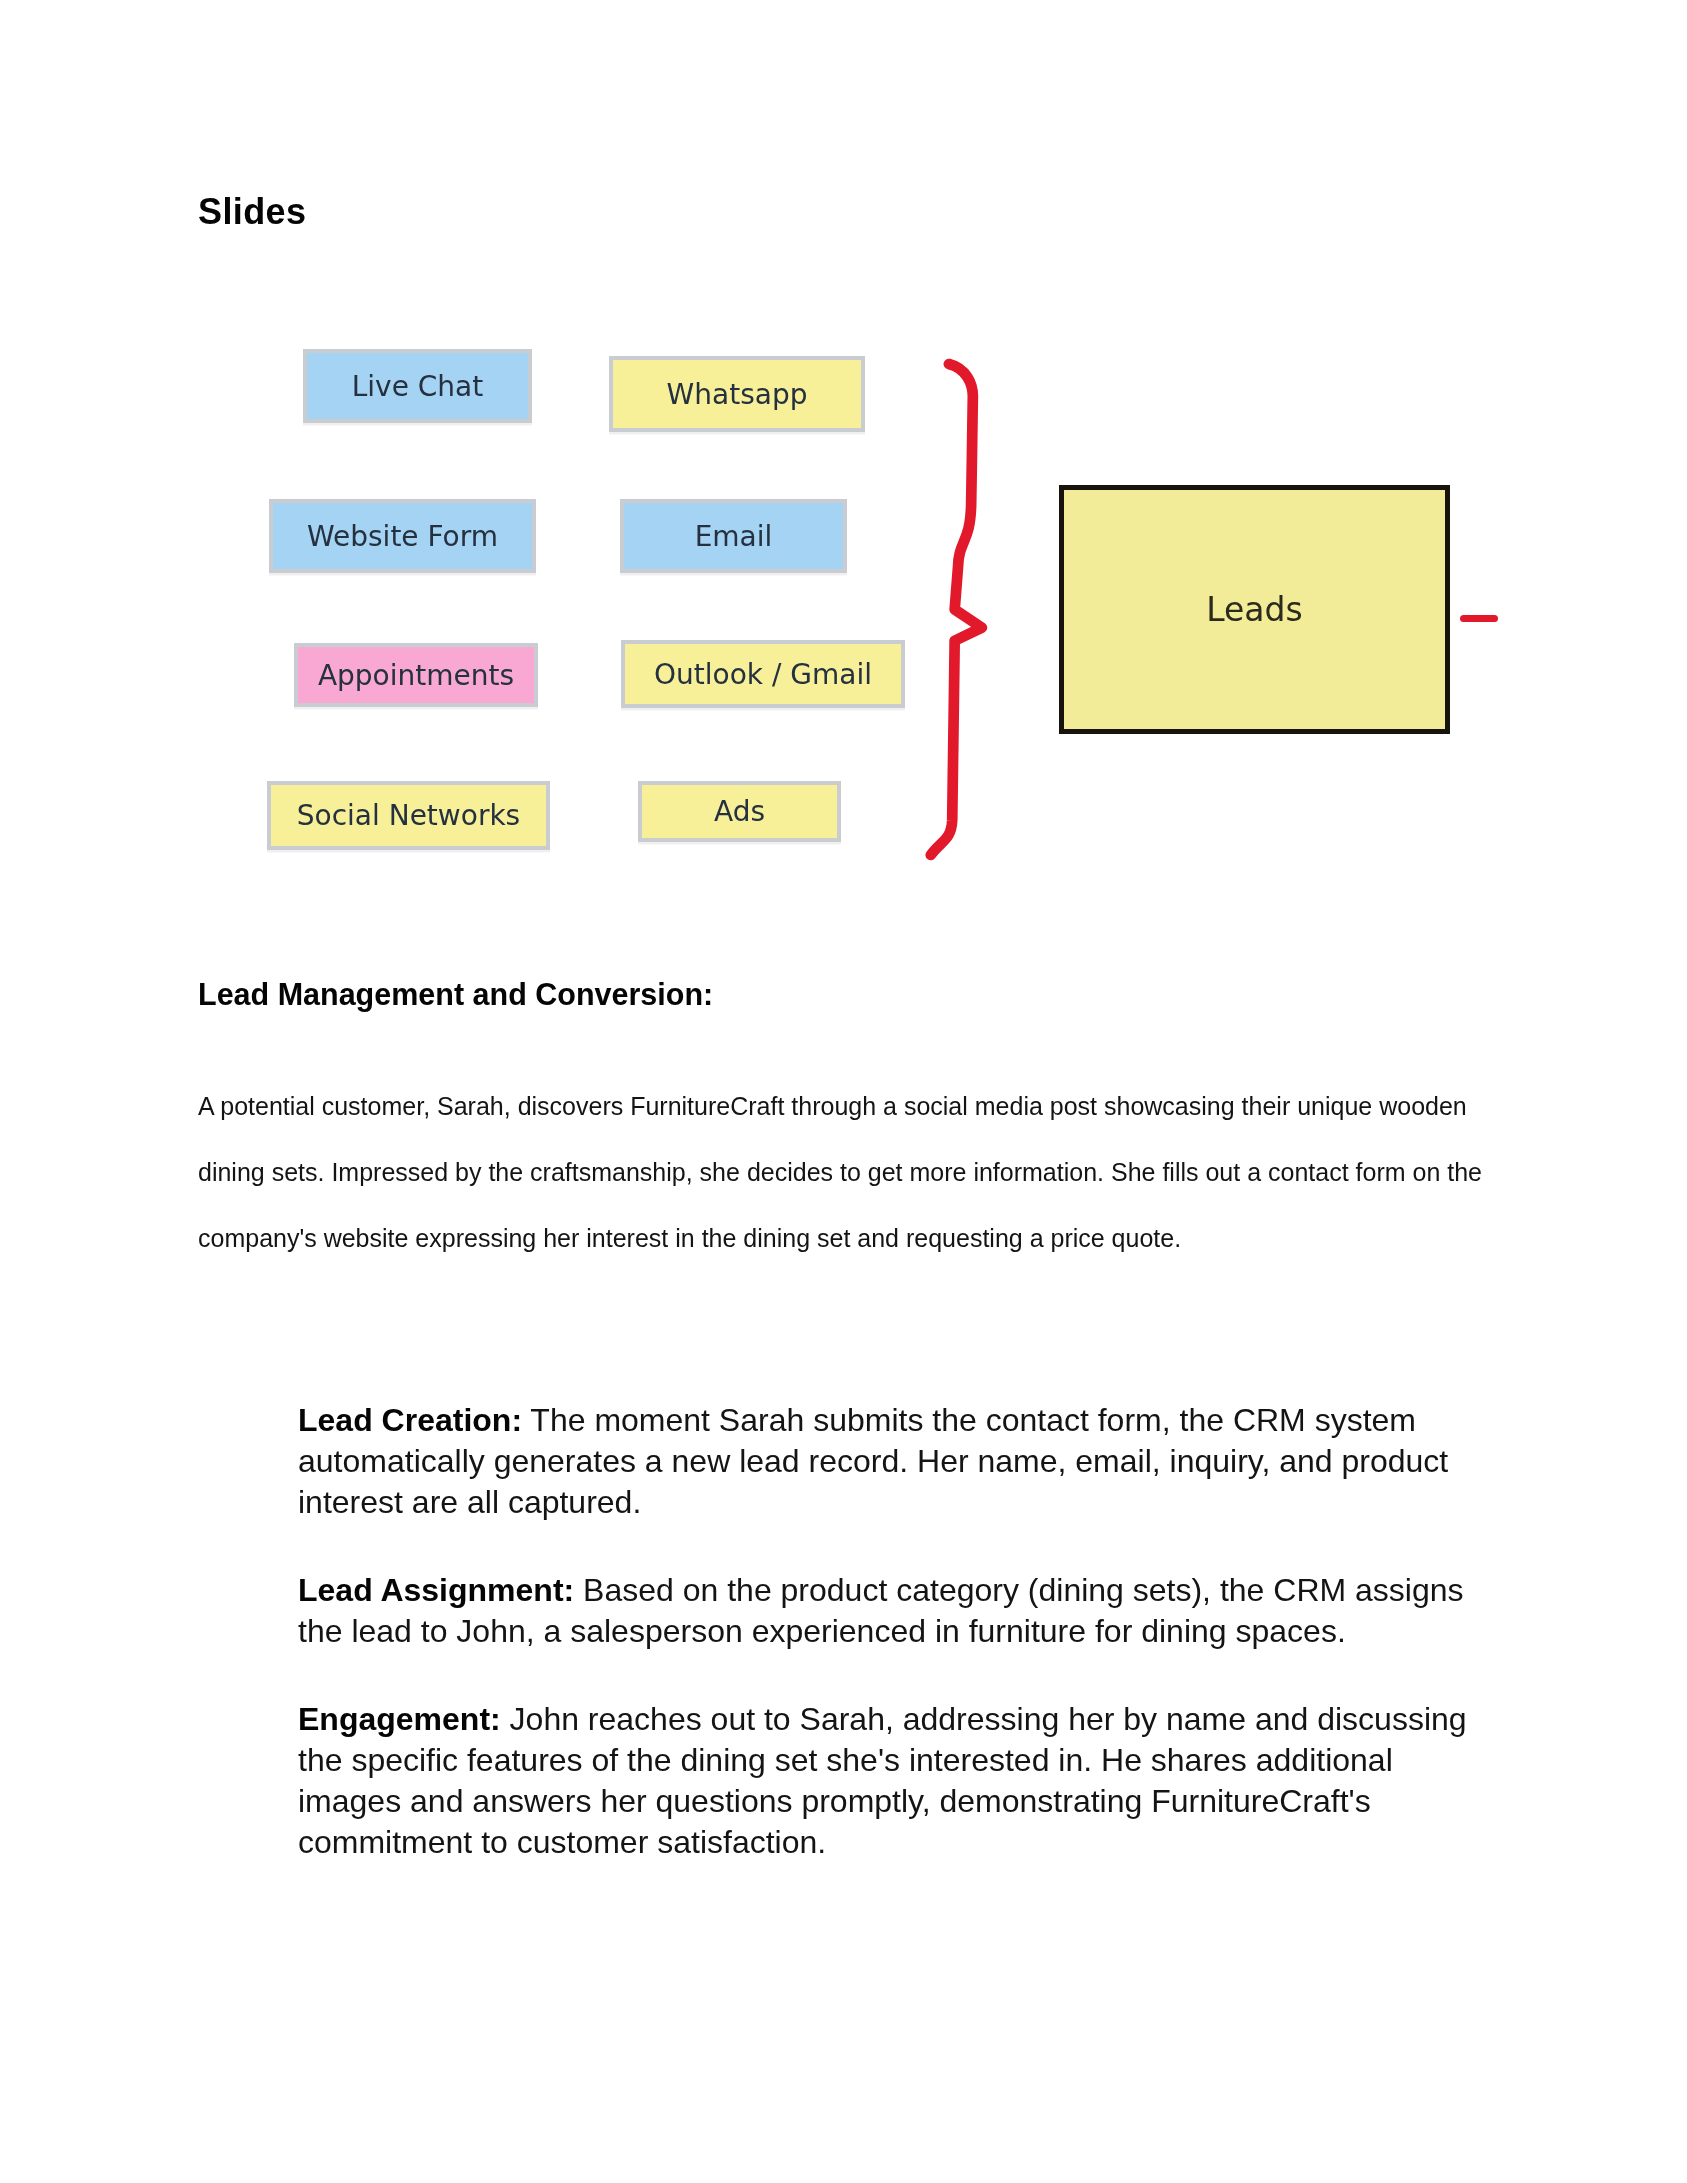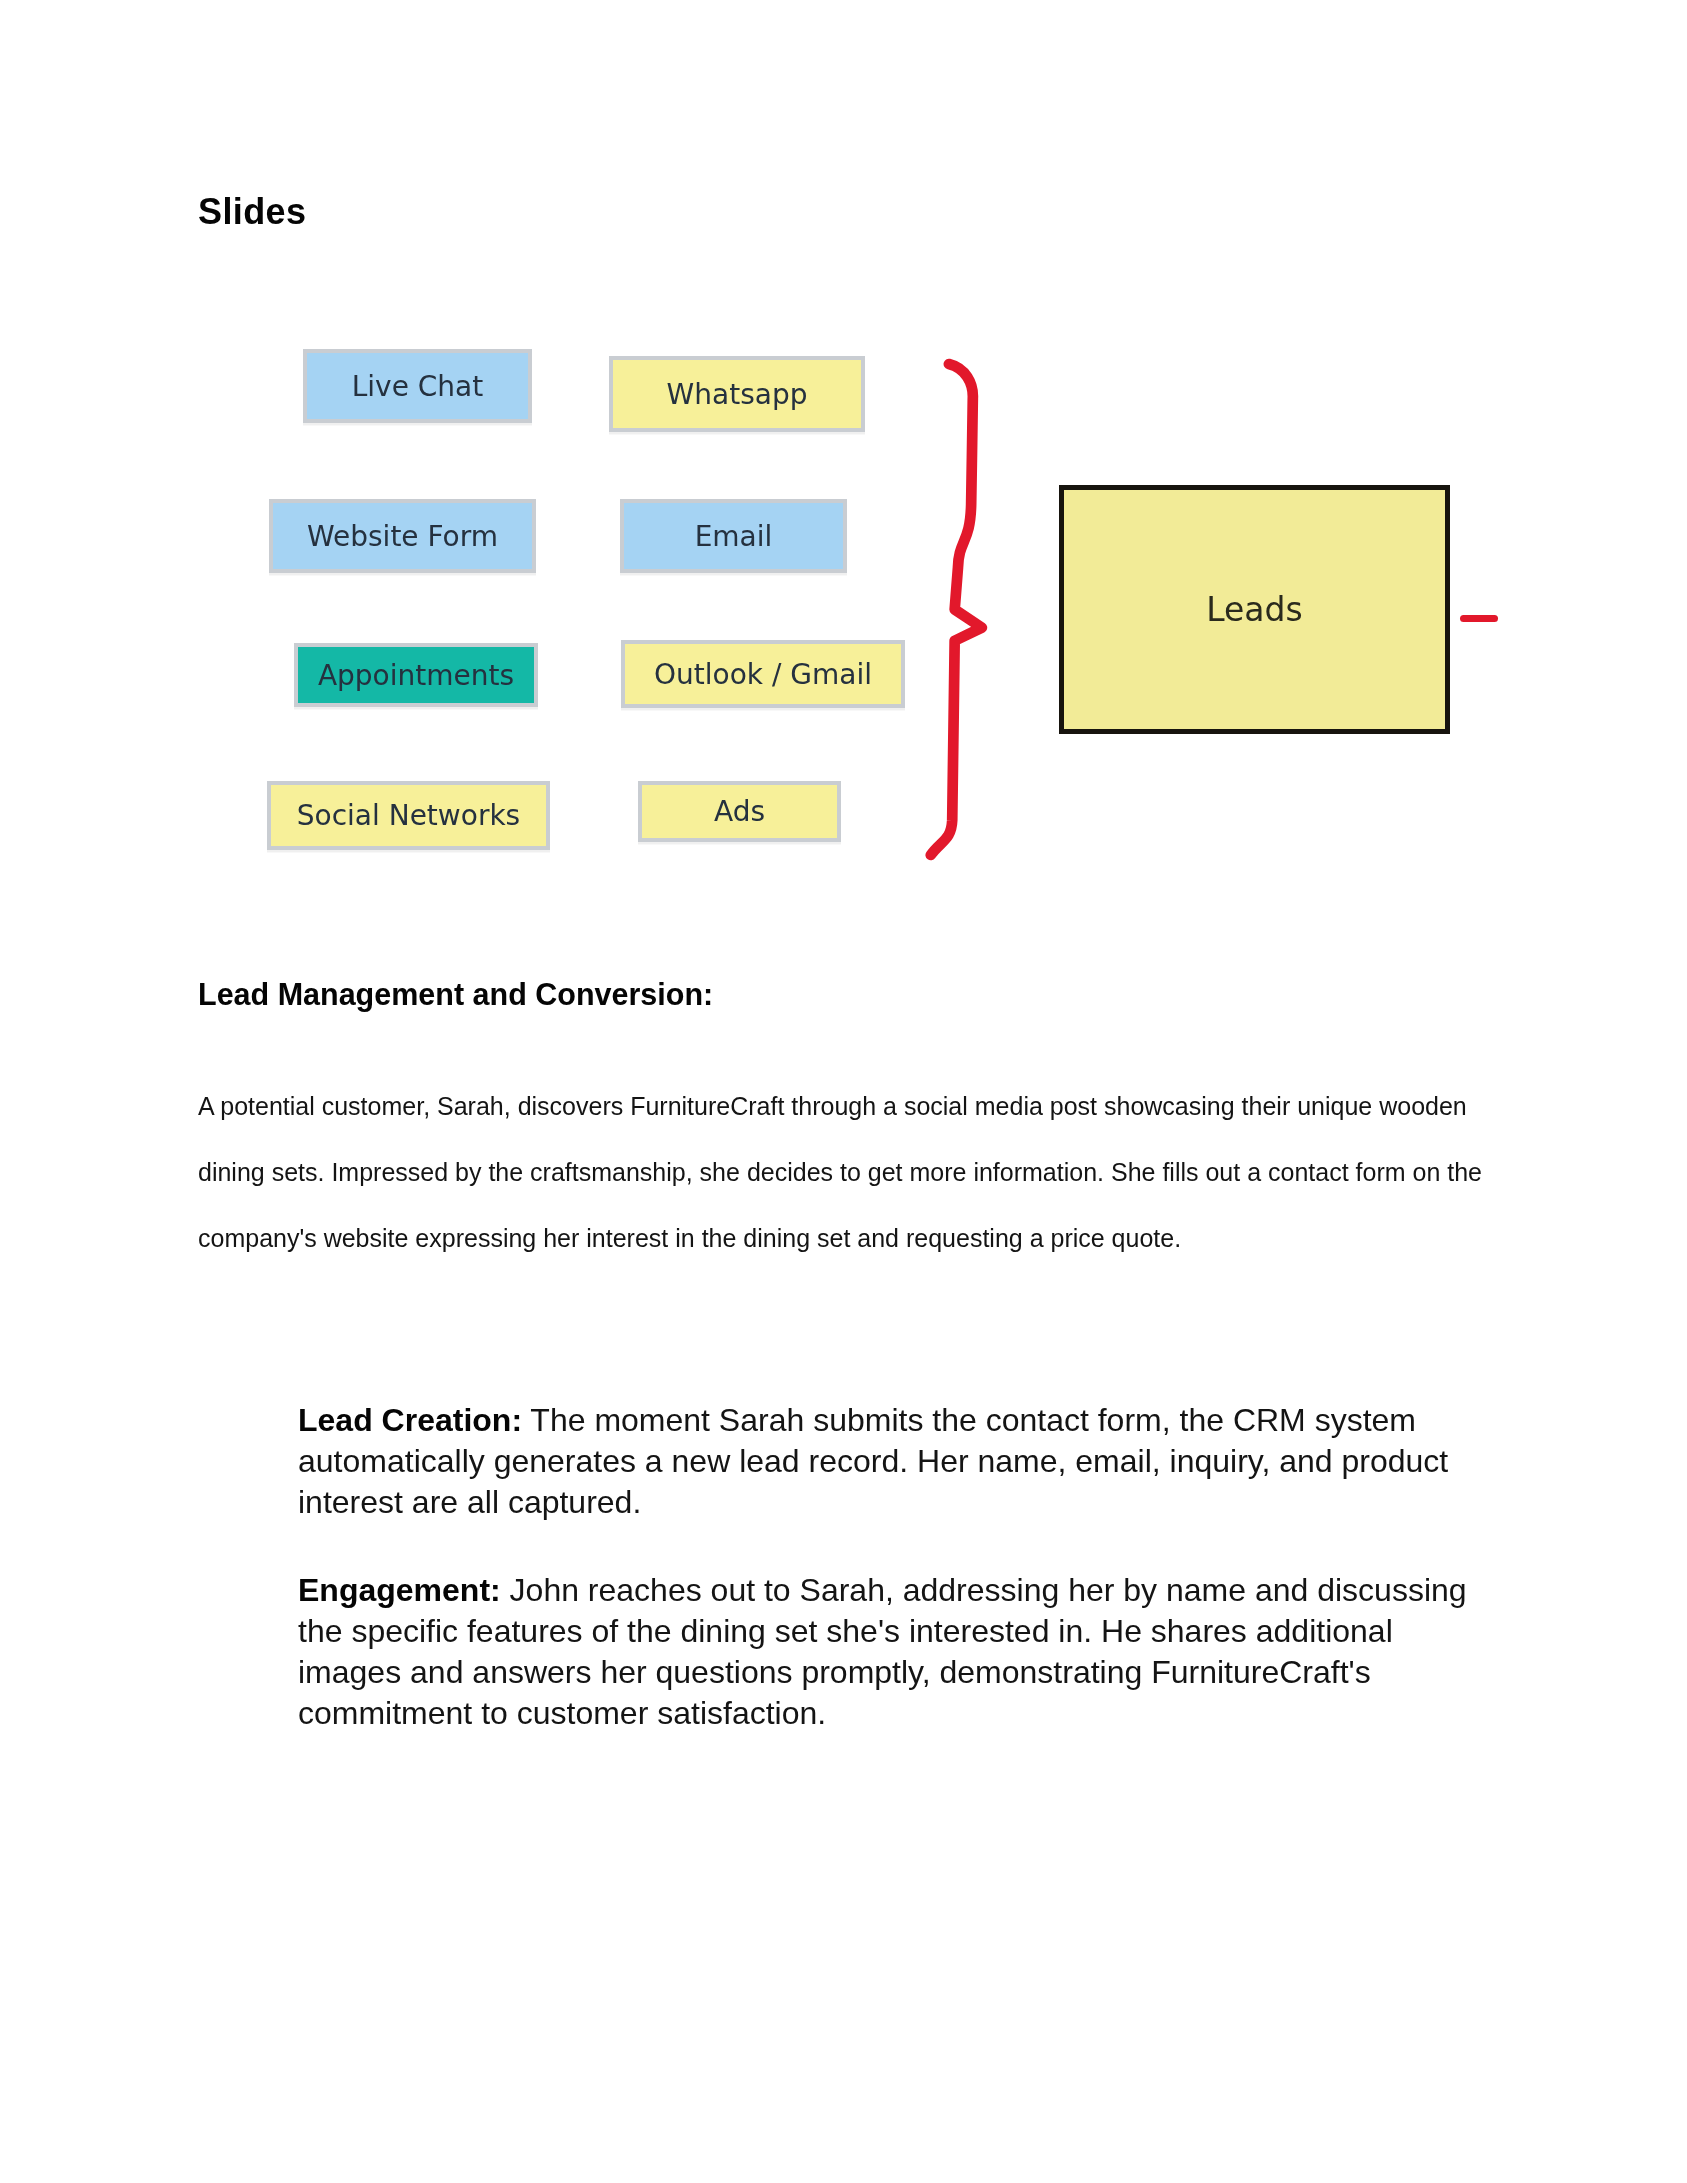--- a/index.html
+++ b/index.html
@@ -53,21 +53,21 @@
   </div>
   <div class="sticky s-whatsapp" style="background: rgb(247, 240, 153);">
     <span>Whatsapp</span>
   </div>
   <div class="sticky s-website-form" style="background: rgb(165, 211, 243);">
     <span>Website Form</span>
   </div>
   <div class="sticky s-email" style="background: rgb(165, 211, 243);">
     <span>Email</span>
   </div>
-  <div class="sticky s-appointments" style="background: #14b8a6;">
+  <div class="sticky s-appointments" style="background: #f9a8d4;">
     <span>Appointments</span>
   </div>
   <div class="sticky s-outlook" style="background: rgb(247, 240, 153);">
     <span>Outlook / Gmail</span>
   </div>
   <div class="sticky s-social" style="background: rgb(247, 240, 153);">
     <span>Social Networks</span>
   </div>
   <div class="sticky s-ads" style="background: rgb(247, 240, 153);">
     <span>Ads</span>
@@ -83,15 +83,16 @@
 
   <div class="red-dash" style="background: rgb(226, 24, 43);"></div>
 </div>
 
 <div class="abs h-section">Lead Management and Conversion:</div>
 
 <div class="abs intro">A potential customer, Sarah, discovers FurnitureCraft through a social media post showcasing their unique wooden dining sets. Impressed by the craftsmanship, she decides to get more information. She fills out a contact form on the company's website expressing her interest in the dining set and requesting a price quote.</div>
 
 <div class="abs steps">
   <p class="step"><b>Lead Creation:</b><span> The moment Sarah submits the contact form, the CRM system automatically generates a new lead record. Her name, email, inquiry, and product interest are all captured.</span></p>
+  <p class="step"><b>Lead Assignment:</b><span> Based on the product category (dining sets), the CRM assigns the lead to John, a salesperson experienced in furniture for dining spaces.</span></p>
   <p class="step"><b>Engagement:</b><span> John reaches out to Sarah, addressing her by name and discussing the specific features of the dining set she's interested in. He shares additional images and answers her questions promptly, demonstrating FurnitureCraft's commitment to customer satisfaction.</span></p>
 </div>
 
 
 </body></html>

